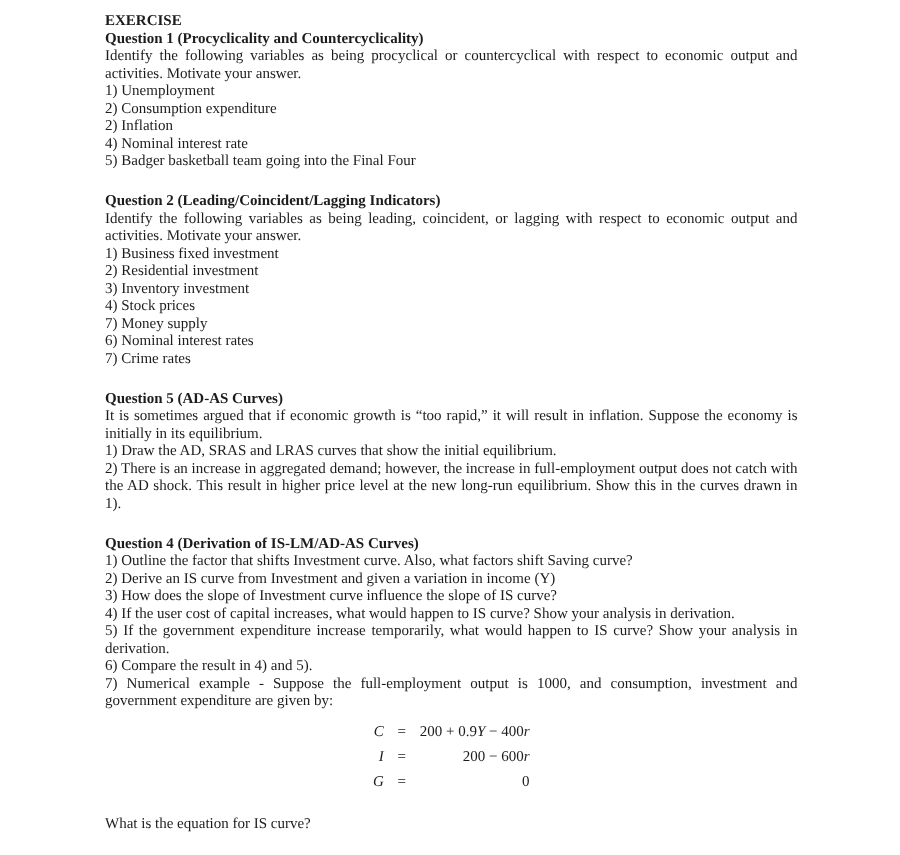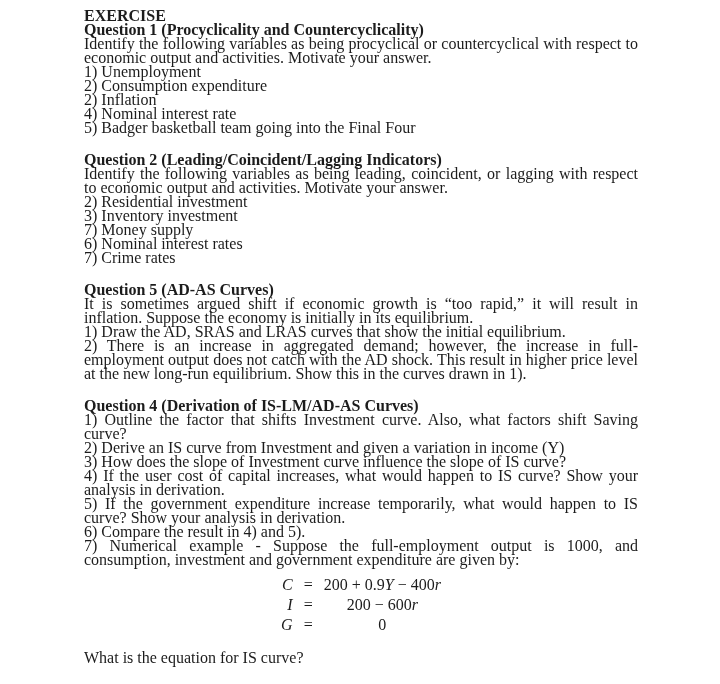--- a/index.html
+++ b/index.html
@@ -14,21 +14,21 @@
     background: #ffffff;
     overflow: hidden;
     font-family: "Liberation Serif", "DejaVu Serif", serif;
     color: #1c1c1c;
   }
   .content {
     position: absolute;
     top: 9px;
     left: 84px;
     width: 554px;
-    font-size: 16px;
+    font-size: 12px;
     line-height: 14px;
     text-align: justify;
   }
   .doc-header {
     font-weight: bold;
   }
   .question {
     margin-top: 18px;
   }
   .q-title {
@@ -50,21 +50,21 @@
     line-height: 20px;
   }
   .eq-lhs {
     font-style: italic;
     text-align: right;
   }
   .eq-sign {
     text-align: center;
   }
   .eq-rhs {
-    text-align: center;
+    text-align: right;
   }
   .it {
     font-style: italic;
   }
   .closing {
     margin-top: 16px;
   }
 </style>
 </head>
 <body>
@@ -80,30 +80,32 @@
       <div class="q-item">1) Unemployment</div>
       <div class="q-item">2) Consumption expenditure</div>
       <div class="q-item">2) Inflation</div>
       <div class="q-item">4) Nominal interest rate</div>
       <div class="q-item">5) Badger basketball team going into the Final Four</div>
     </div>
 
     <div class="question">
       <div class="q-title">Question 2 (Leading/Coincident/Lagging Indicators)</div>
       <div class="q-intro">Identify the following variables as being leading, coincident, or lagging with respect to economic output and activities. Motivate your answer.</div>
+      <div class="q-item">1) Business fixed investment</div>
       <div class="q-item">2) Residential investment</div>
       <div class="q-item">3) Inventory investment</div>
+      <div class="q-item">4) Stock prices</div>
       <div class="q-item">7) Money supply</div>
       <div class="q-item">6) Nominal interest rates</div>
       <div class="q-item">7) Crime rates</div>
     </div>
 
     <div class="question">
       <div class="q-title">Question 5 (AD-AS Curves)</div>
-      <div class="q-intro">It is sometimes argued shift if economic growth is “too rapid,” it will result in inflation. Suppose the economy is initially in its equilibrium.</div>
+      <div class="q-intro">It is sometimes argued that if economic growth is “too rapid,” it will result in inflation. Suppose the economy is initially in its equilibrium.</div>
       <div class="q-item">1) Draw the AD, SRAS and LRAS curves that show the initial equilibrium.</div>
       <div class="q-item">2) There is an increase in aggregated demand; however, the increase in full-employment output does not catch with the AD shock. This result in higher price level at the new long-run equilibrium. Show this in the curves drawn in 1).</div>
     </div>
 
     <div class="question">
       <div class="q-title">Question 4 (Derivation of IS-LM/AD-AS Curves)</div>
       <div class="q-item">1) Outline the factor that shifts Investment curve. Also, what factors shift Saving curve?</div>
       <div class="q-item">2) Derive an IS curve from Investment and given a variation in income (Y)</div>
       <div class="q-item">3) How does the slope of Investment curve influence the slope of IS curve?</div>
       <div class="q-item">4) If the user cost of capital increases, what would happen to IS curve? Show your analysis in derivation.</div>

